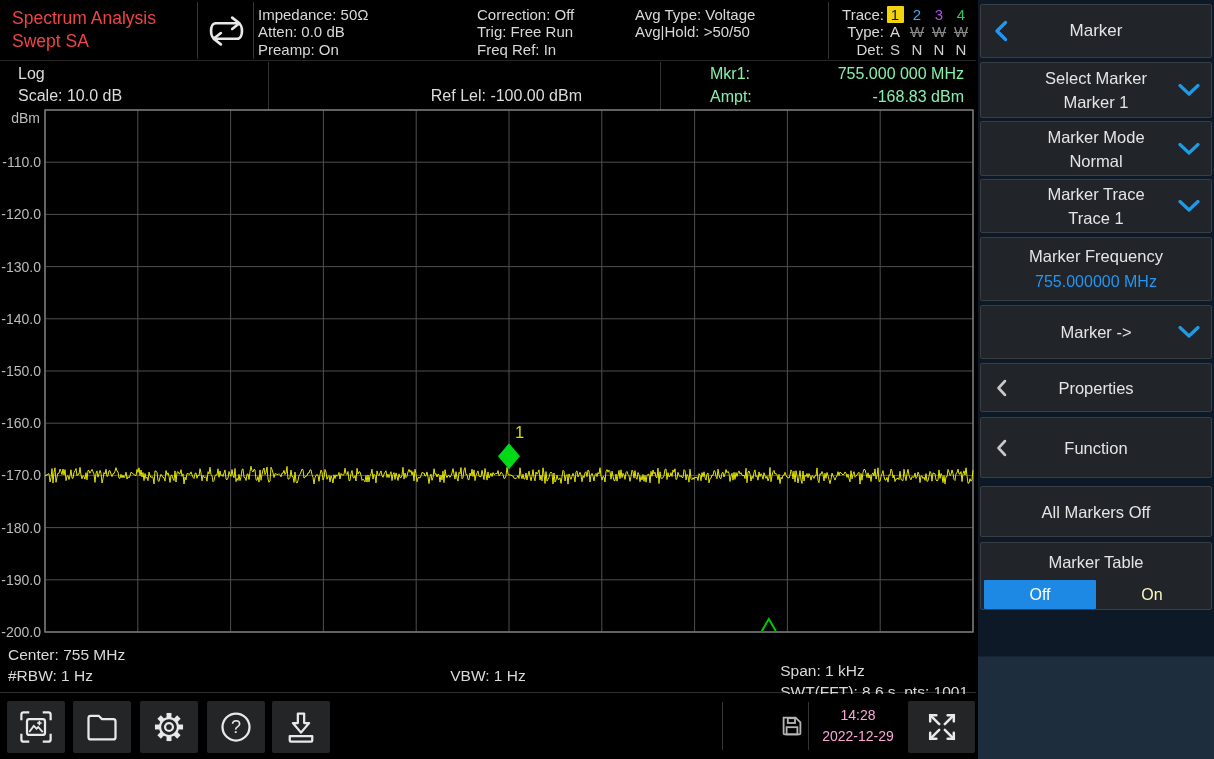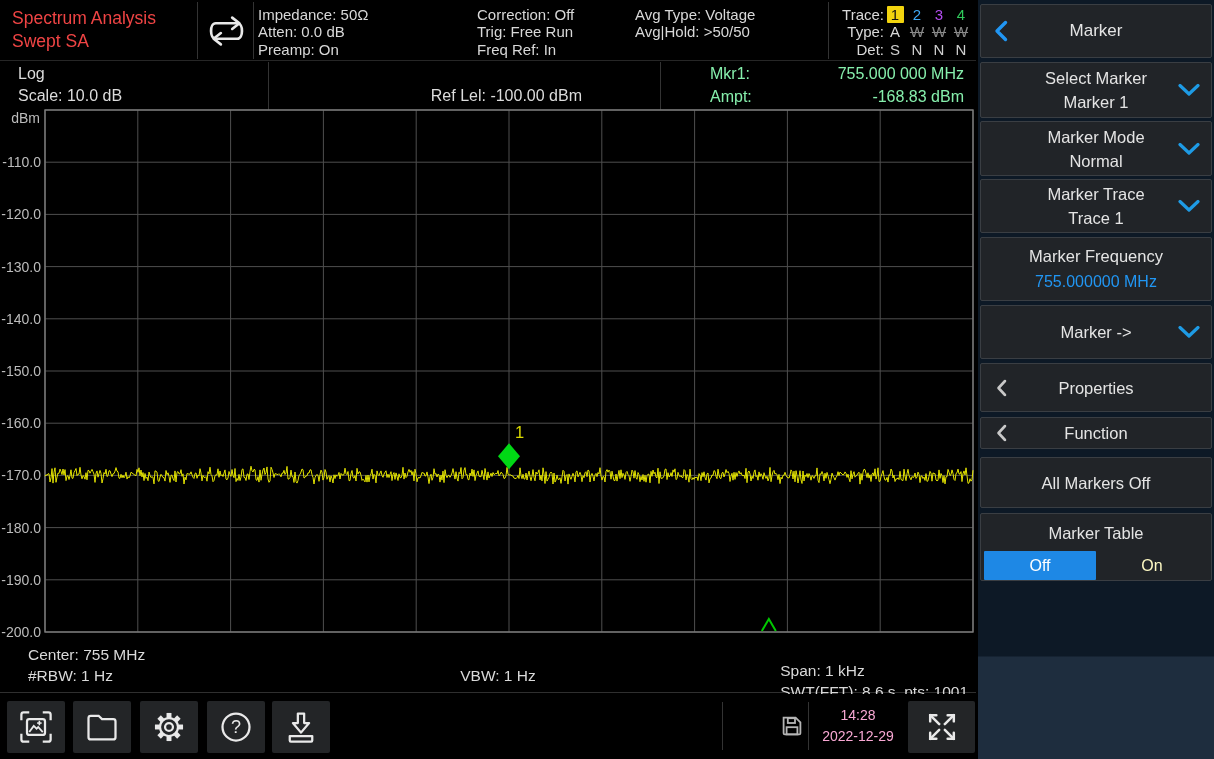--- a/index.html
+++ b/index.html
@@ -40,21 +40,21 @@
   
   #chart { position:absolute; left:0; top:108px; width:976px; height:536px; }
   #plot-svg { position:absolute; left:0; top:0; }
   #plot-svg text { font-family:"Liberation Sans","DejaVu Sans",sans-serif; }
   #plot-svg text.axlbl { font-size:14px; }
   #plot-svg text.mklbl { font-size:16.5px; }
 
   
   #annot { position:absolute; left:0; top:640px; width:976px; height:53px; color:#d9d9d9; font-size:15.5px;
            border-bottom:1px solid #2f2f2f; }
-  #annot span { display:block; line-height:21px;margin-left:20px; }
+  #annot span { display:block; line-height:21px; }
   .an-left { position:absolute; left:8px; top:4px; }
   .an-center { position:absolute; left:0; top:25px; width:976px; text-align:center; }
   .an-right { position:absolute; right:8px; top:20px; text-align:left; }
 
   
   #toolbar { position:absolute; left:0; top:694px; width:976px; height:65px; background:#000; }
   .tb-btn { position:absolute; top:7px; width:58px; height:52px; background:#232527; border-radius:2px;
             display:flex; align-items:center; justify-content:center; }
   #toolbar .vd { top:8px; height:48px; }
   .clock { position:absolute; left:812px; top:11px; width:92px; text-align:center; color:#f9a8d4;
@@ -70,21 +70,21 @@
              padding:4px 2px 0 2px; }
   .panel { position:relative; width:232px; background:#212428; border:1px solid #3a3e43; border-radius:2px;
            color:#e4e4e4; font-size:16.5px; display:flex; flex-direction:column;
            align-items:center; justify-content:center; line-height:24px; margin-bottom:4px; }
   .p-title { height:54px; font-size:17px; }
   .p-h56 { height:56px; margin-bottom:3px; }
   .p-h55 { height:55px; margin-bottom:3px; }
   .p-h54 { height:54px; }
   .p-h64 { height:64px; }
   .p-h49 { height:49px; margin-bottom:5px; }
-  .p-h49b { height:32px; margin-bottom:8px; }
+  .p-h49b { height:61px; margin-bottom:8px; }
   .p-h51 { height:51px; margin-bottom:5px; }
   .p-h68 { height:68px; justify-content:flex-start; padding-top:7px; }
   .chev-right-wrap { position:absolute; right:11px; top:50%; transform:translateY(-50%); width:22px; height:13px; }
   .chev-left-wrap { position:absolute; left:15px; top:50%; transform:translateY(-50%); width:11px; height:17px; }
   .back-wrap { position:absolute; left:13px; top:50%; transform:translateY(-50%); width:14px; height:22px; }
   .p-value-blue { color:#2196f3; font-size:16px; margin-top:2px; }
   .toggle-row { display:flex; width:224px; margin-top:6px; }
   .tg-opt { width:112px; height:29px; display:flex; align-items:center; justify-content:center;
             font-size:16px; color:#fef9c3; }
   .tg-active { background:#1e88e5; color:#fff; border-radius:1px; }

